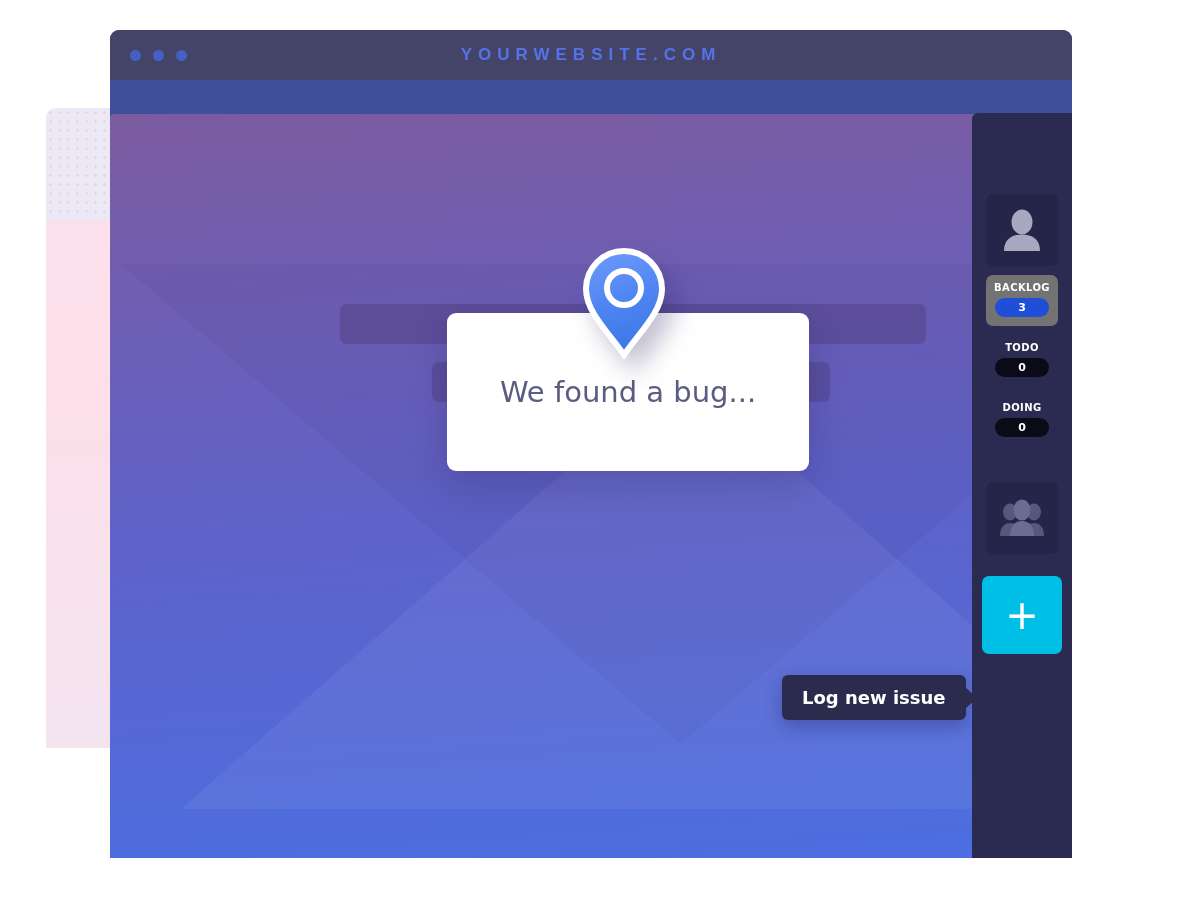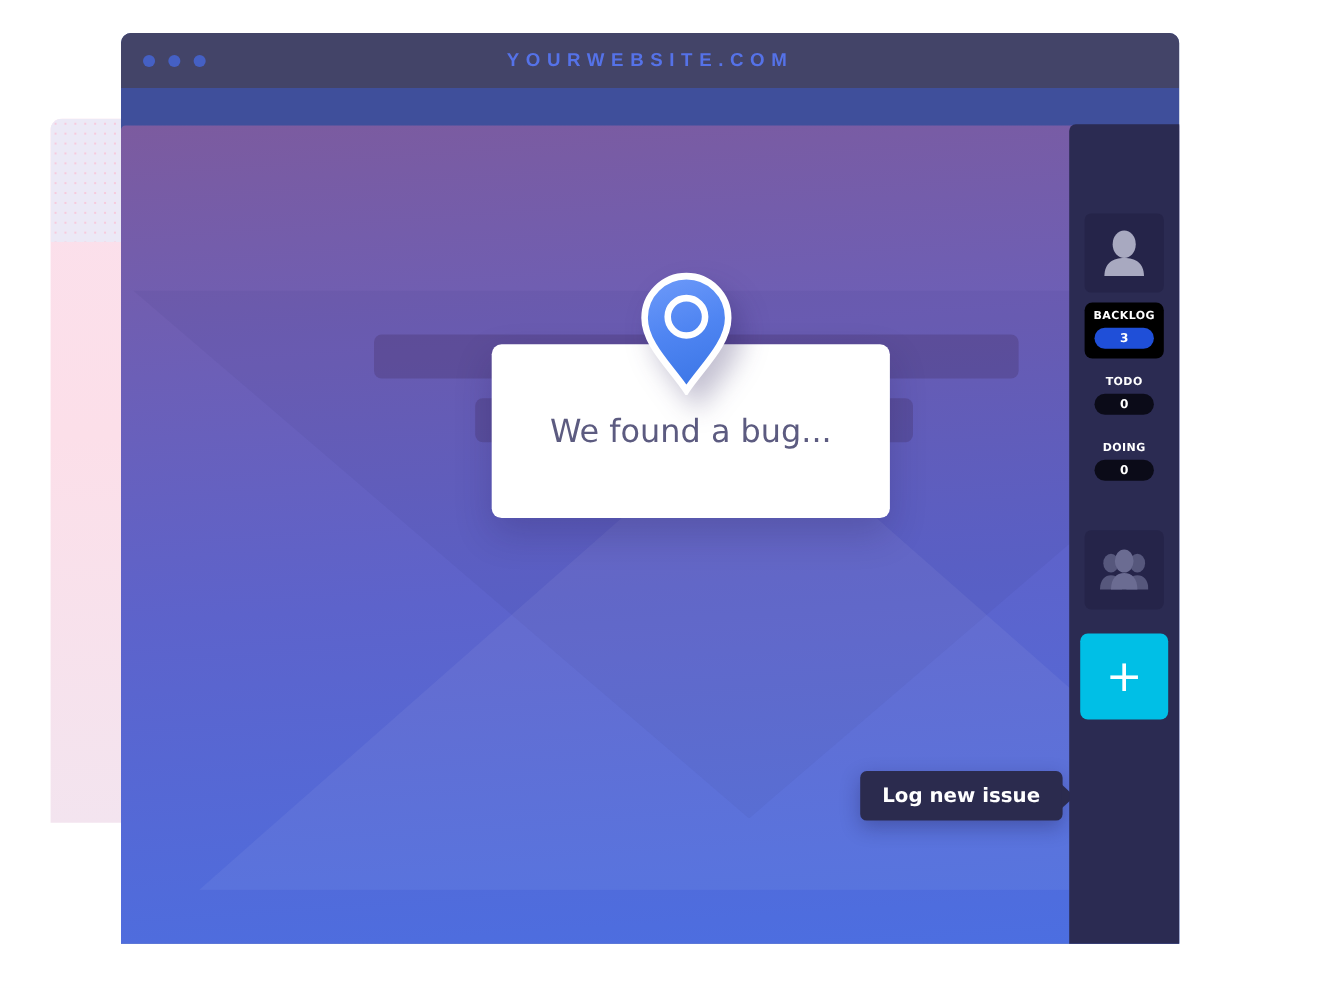--- a/index.html
+++ b/index.html
@@ -168,21 +168,21 @@
     top: 133px;
     width: 92px;
     height: 112px;
     filter: drop-shadow(10px 14px 12px rgba(40,30,90,.28));
   }
 
   
   #tooltip {
     position: absolute;
     left: 672px;
-    top: 587px;
+    top: 561px;
     height: 45px;
     padding: 0 20px;
     background: #2b2b4e;
     border-radius: 6px;
     display: flex;
     align-items: center;
     box-shadow: 0 6px 18px rgba(20,18,60,.3);
   }
   #tooltip::after {
     content: "";
@@ -226,21 +226,21 @@
   .avatar-card { height: 72px; margin-top: 81px; }
   .team-card   { height: 72px; margin-top: 36px; }
 
   .status-block {
     width: 72px;
     margin-top: 9px;
     border-radius: 7px;
     padding: 7px 0 9px;
     text-align: center;
   }
-  .status-block.active { background: #000000; }
+  .status-block.active { background: #737373; }
   .status-label {
     color: #ffffff;
     font-size: 10px;
     font-weight: 700;
     letter-spacing: .4px;
     font-family: "DejaVu Sans", sans-serif;
   }
   .status-pill {
     margin: 5px auto 0;
     width: 54px;

